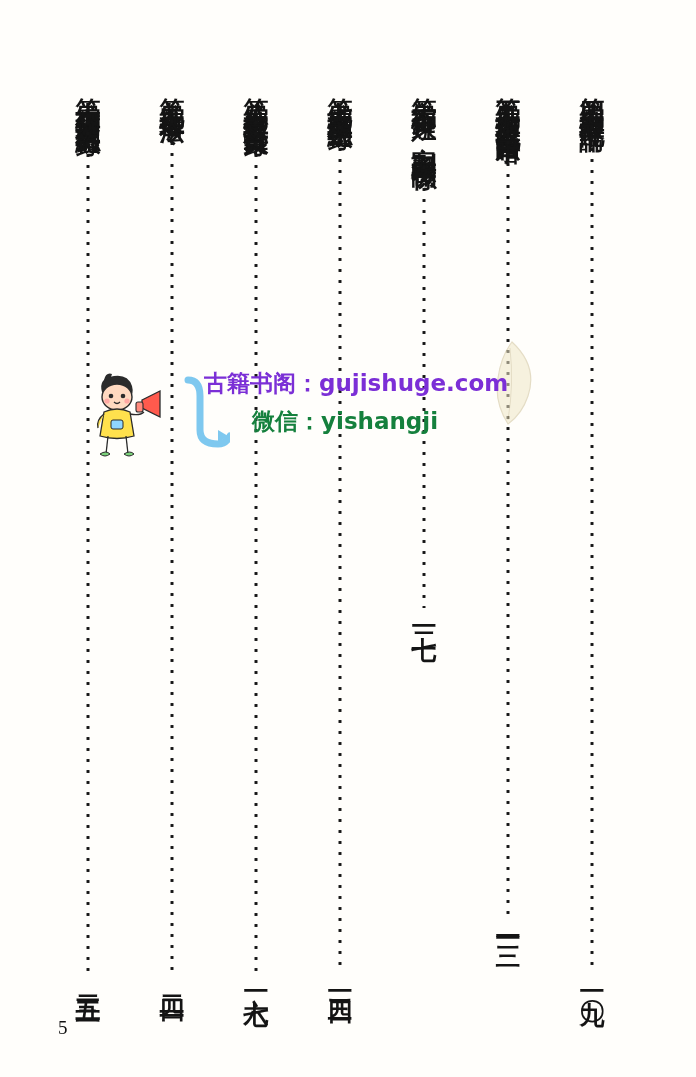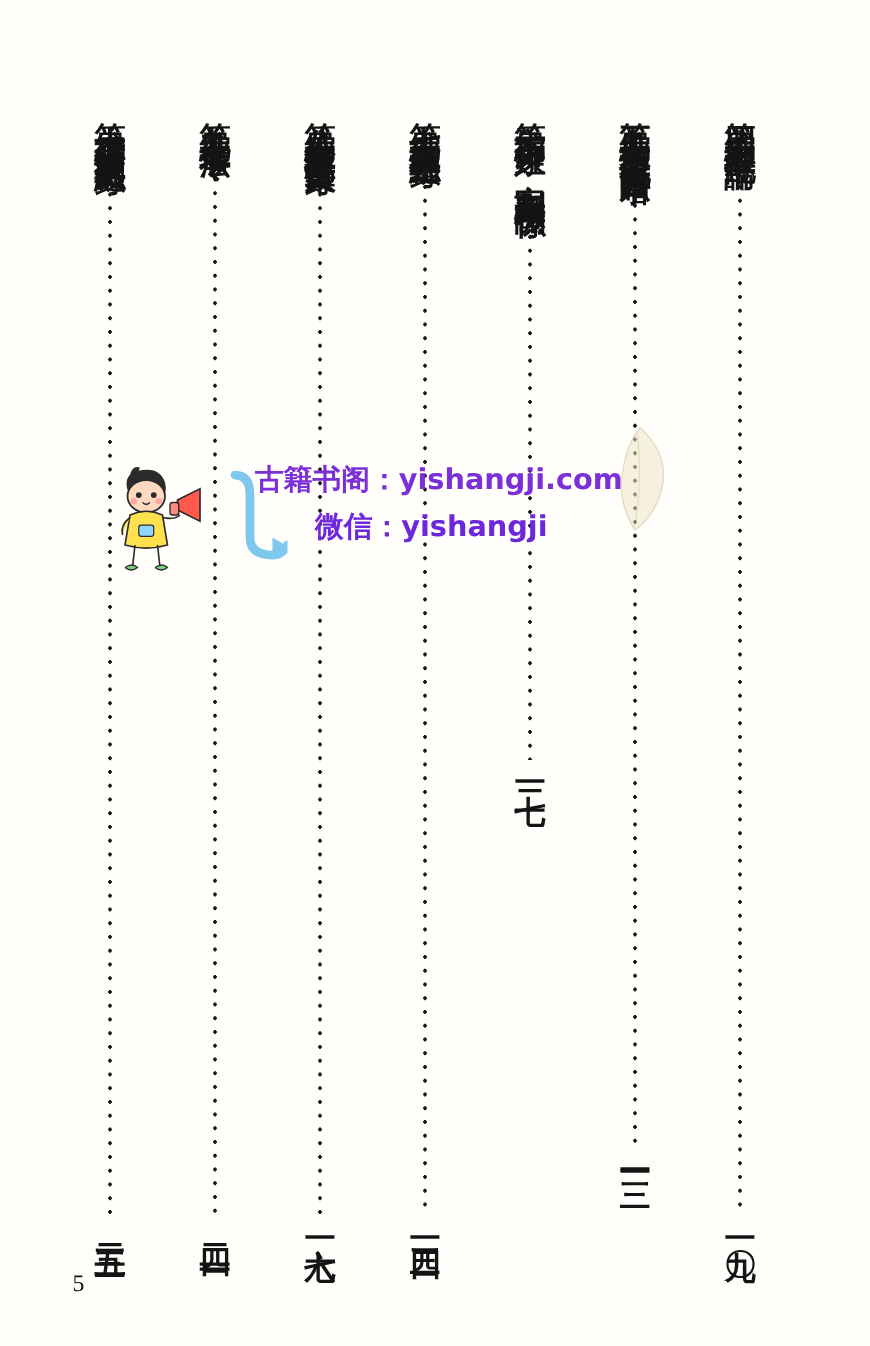--- a/index.html
+++ b/index.html
@@ -134,21 +134,21 @@
     color: #7b2fd6;
     font-family: "DejaVu Sans", sans-serif;
     white-space: nowrap;
   }
   #wm-text2 {
     position: absolute;
     left: 168px;
     top: 38px;
     font-size: 23px;
     font-weight: 700;
-    color: #6d28d9;
+    color: #15803d;
     font-family: "DejaVu Sans", sans-serif;
     white-space: nowrap;
   }
   #wm-hook {
     position: absolute;
     left: 90px;
     top: 6px;
     width: 56px;
     height: 78px;
   }
@@ -265,17 +265,17 @@
     <svg id="wm-hook" viewBox="0 0 56 78">
       <path d="M14 6 q12 0 12 16 l0 34 q0 14 18 14 q8 0 12 -8" fill="none" stroke="#7ec8ef" stroke-width="7" stroke-linecap="round"></path>
       <path d="M44 56 l10 6 l-10 7 z" fill="#7ec8ef"></path>
     </svg>
 
     <svg id="wm-leaf" viewBox="0 0 60 90">
       <path d="M30 4 q26 24 16 54 q-6 18 -20 28 q-14 -22 -10 -46 q3 -22 14 -36 z" fill="#efe7c8" stroke="#cfc29a" stroke-width="1.2"></path>
       <path d="M28 10 q4 36 -2 72" stroke="#cfc29a" stroke-width="1" fill="none"></path>
     </svg>
 
-    <div id="wm-text1">古籍书阁：yishangji.com</div>
+    <div id="wm-text1">古籍书阁：gujishuge.com</div>
     <div id="wm-text2">微信：yishangji</div>
   </div>
 
 </div>
 
 </body></html>

